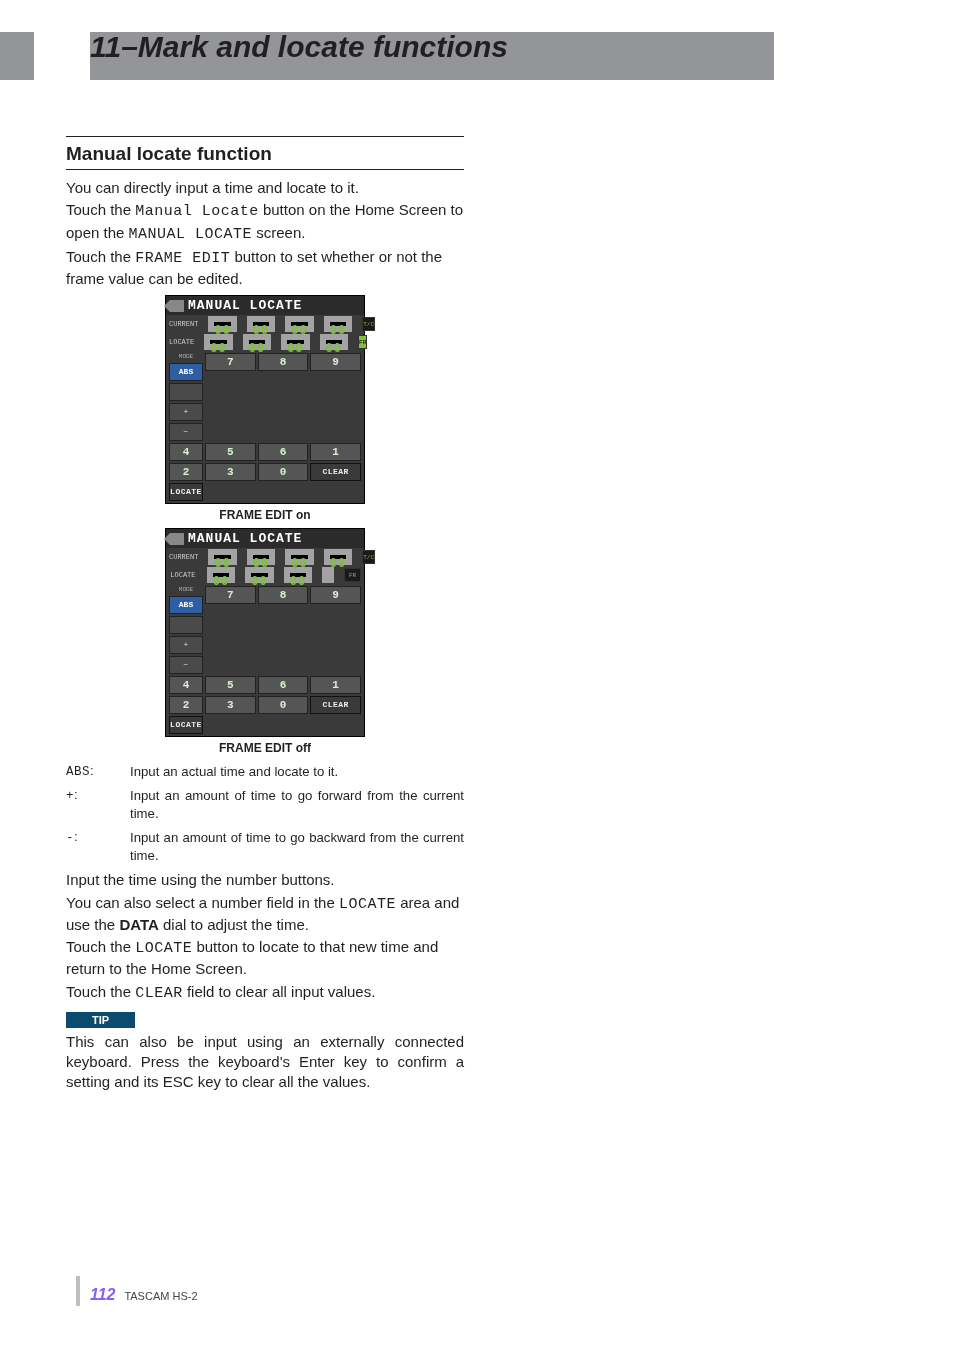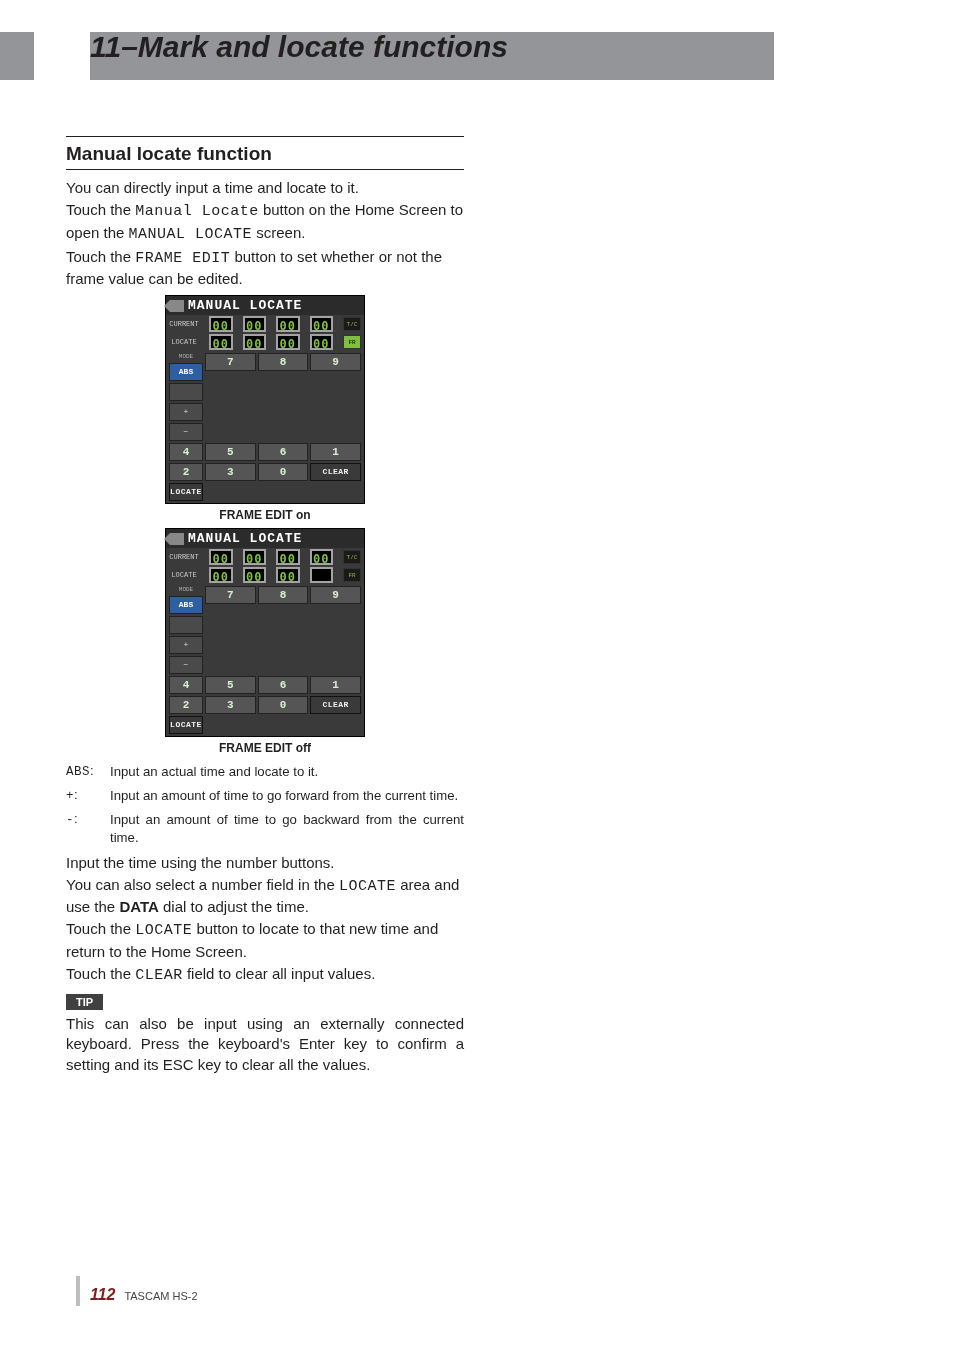--- a/index.html
+++ b/index.html
@@ -16,40 +16,40 @@
   .body p { margin-bottom: 2px; }
   .mono { font-family: "Andale Mono", "Courier New", monospace; letter-spacing: 0.5px; }
   .screenshot-wrap { text-align: center; margin: 6px 0 2px 0; }
   .caption { text-align: center; font-size: 12px; margin: 4px 0 6px 0; font-weight: bold; }
   .screenshot { display: inline-block; width: 200px; background: #3a3a3a; border: 1px solid #000; font-family: "Courier New", monospace; color: #e8e8e8; }
   .ss-title { background: #2b2b2b; padding: 2px 4px; font-size: 13px; font-weight: 700; letter-spacing: 1px; color: #fff; display: flex; align-items: center; }
   .ss-back { display:inline-block; width:14px; height:12px; margin-right:4px; background:#888; position:relative; }
   .ss-back::before { content:""; position:absolute; left:-6px; top:0; border-top:6px solid transparent; border-bottom:6px solid transparent; border-right:6px solid #888; }
   .ss-row { display:flex; align-items:center; padding:1px 3px; font-size:9px; gap:10px; }
   .ss-lbl { width:30px; font-size:7px; color:#ccc; }
-  .seg { flex:1; height:16px; background:#000; color:#7fbf3f; font-family:monospace; font-size:12px; font-weight:700; text-align:center; line-height:16px; border:2px solid #a3a3a3; letter-spacing:1px; }
+  .seg { flex:1; height:16px; background:#000; color:#7fbf3f; font-family:monospace; font-size:12px; font-weight:700; text-align:center; line-height:16px; border:6px solid #a3a3a3; letter-spacing:1px; }
   .seg-off { color:#2a3a2a; }
   .tag { width:18px; height:14px; background:#1a1a1a; color:#7fbf3f; font-size:6px; text-align:center; line-height:14px; border:1px solid #333; }
   .tag-on { background:#7fbf3f; color:#000; }
   .ss-grid { display:grid; grid-template-columns: 34px 1fr 1fr 1fr; gap:2px; padding:2px 3px; }
   .mode-col { display:flex; flex-direction:column; gap:2px; }
   .mode-btn { height:18px; background:#4a4a4a; border:1px solid #222; font-size:8px; color:#ddd; text-align:center; line-height:16px; }
   .mode-btn.sel { background:#2e5fa3; color:#fff; font-weight:700; }
   .mode-hdr { font-size:6px; color:#aaa; text-align:center; line-height:8px; height:8px; }
   .num-btn { height:18px; background:#555; border:1px solid #222; font-size:11px; color:#d8f0d0; text-align:center; line-height:16px; font-weight:700; }
   .act-btn { height:18px; background:#3a3a3a; border:1px solid #111; font-size:8px; color:#eee; text-align:center; line-height:16px; font-weight:700; letter-spacing:0.5px; }
   .def-list { margin-top:8px; }
-  .def-row { display:flex; margin-bottom:6px; }
+  .def-row { display:flex; margin-bottom:6px;gap:20px; }
   .def-term { width:44px; flex:none; font-size:13.2px; }
   .def-term .mono { font-size:12.5px; }
   .def-desc { flex:1; font-size:13.2px; line-height:1.35; text-align:justify; }
-  .tip-badge { display:inline-block; background:#404040; color:#fff; font-size:11px; font-weight:700; padding:2px 10px; margin: 6px 0 4px 0; }
+  .tip-badge { display:inline-block; background:#0c4a6e; color:#fff; font-size:11px; font-weight:700; padding:2px 26px; margin: 6px 0 4px 0; }
   .justify { text-align: justify; }
   .footer { position:absolute; left:90px; bottom:46px; font-size:11px; color:#444; }
-  .pagenum { font-size:16px; font-weight:700; font-style:italic; color:#7f1d1d; margin-right:6px; }
+  .pagenum { font-size:16px; font-weight:700; font-style:italic; color:#8b5cf6; margin-right:6px; }
   .left-accent { position:absolute; left:76px; bottom:44px; width:4px; height:30px; background:#bcbec0; }
 </style>
 </head>
 <body>
 
 <div class="page">
   <div class="header-band"></div>
   <div class="header-white"></div>
   <div class="chapter-title">11–Mark and locate functions</div>
 

